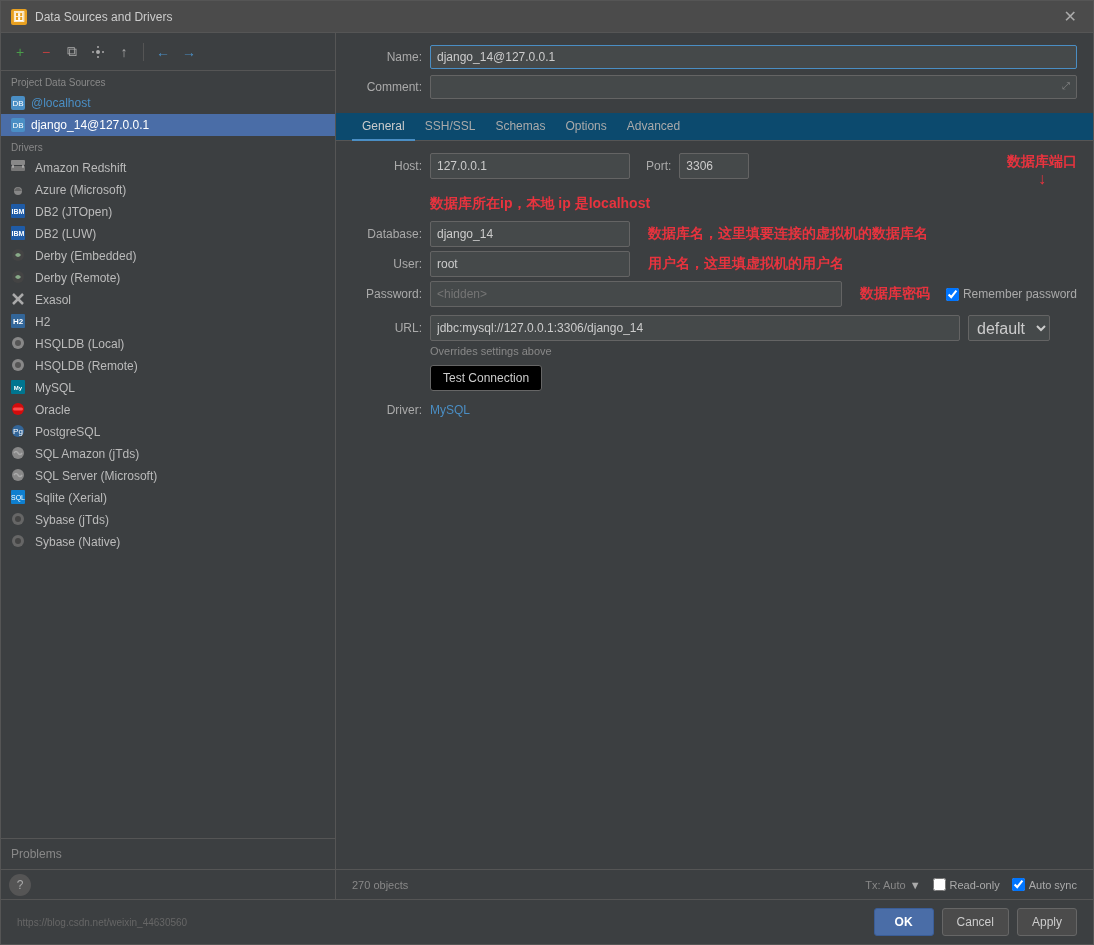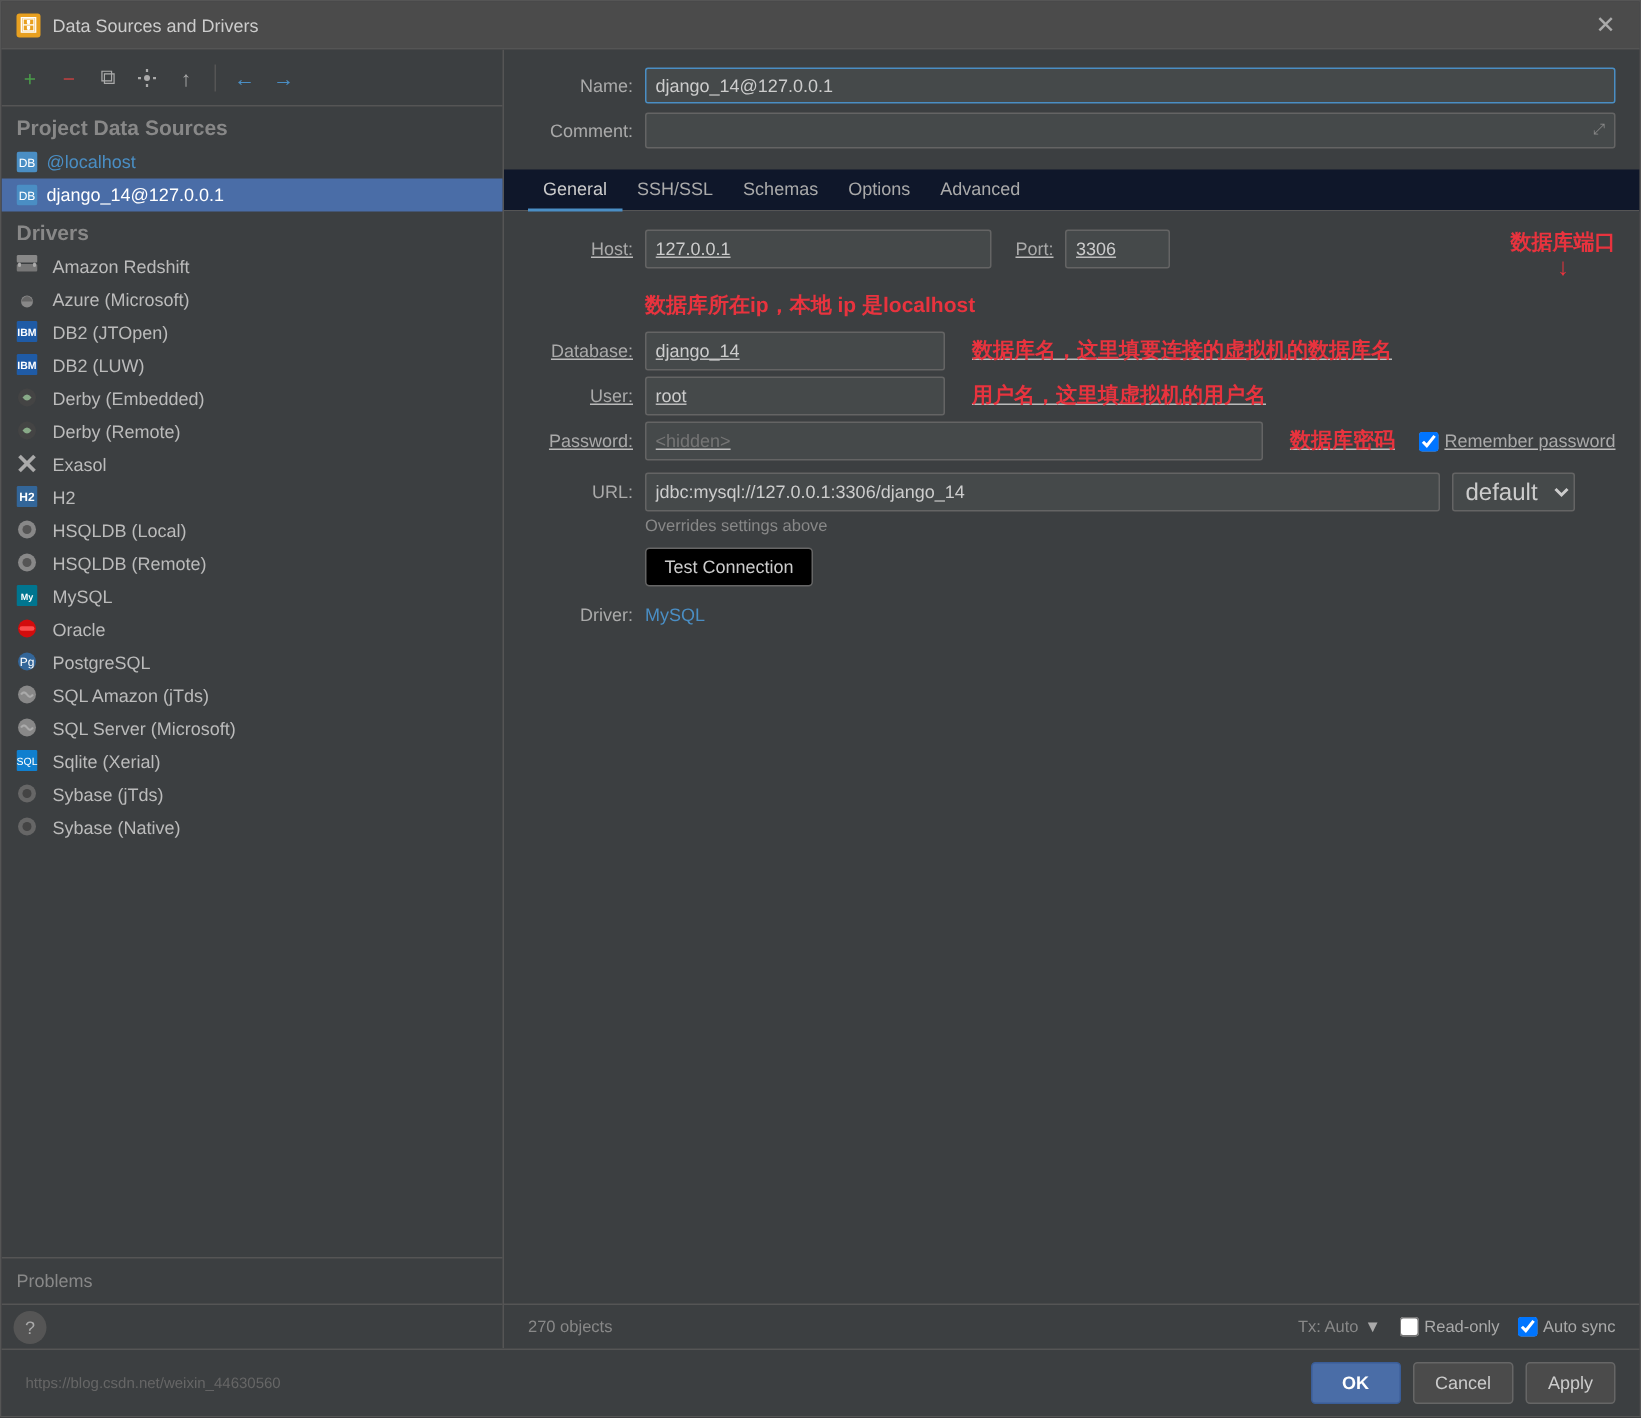--- a/index.html
+++ b/index.html
@@ -88,24 +88,24 @@
     .toolbar-divider {
       width: 1px; height: 18px;
       background: #555;
       margin: 0 4px;
     }
     .toolbar-btn.green { color: #4a9c4a; }
     .toolbar-btn.red { color: #c04040; }
     .toolbar-btn.blue { color: #4a8ec4; }
 
     .section-header {
-      font-size: 14px;
+      font-size: 10px;
       color: #888;
       padding: 6px 10px 4px 10px;
-      font-weight: bold;
+      font-weight: normal;
     }
     .tree-item {
       display: flex;
       align-items: center;
       padding: 4px 10px;
       cursor: pointer;
       gap: 6px;
     }
     .tree-item.selected { background: #4a6da7; color: white; }
     .tree-item .item-icon {
@@ -203,21 +203,21 @@
       width: 16px; height: 16px;
       cursor: pointer; color: #888; font-size: 10px;
       display: flex; align-items: center; justify-content: center;
     }
 
     
     .tabs-bar {
       display: flex;
       border-bottom: 1px solid #555;
       padding: 0 16px;
-      background: #0f172a;
+      background: #0c4a6e;
     }
     .tab {
       padding: 6px 10px;
       font-size: 12px;
       color: #aaa;
       cursor: pointer;
       border-bottom: 2px solid transparent;
       margin-bottom: -1px;
     }
     .tab.active {
@@ -228,40 +228,39 @@
     
     .right-form {
       padding: 12px 16px;
       flex: 1;
     }
     .field-row {
       display: flex;
       align-items: center;
       margin-bottom: 8px;
       gap: 8px;
-      text-decoration: underline;
     }
     .field-label {
       width: 70px;
       text-align: right;
       color: #aaa;
       font-size: 12px;
       flex-shrink: 0;
     }
     .field-input {
       background: #45494a;
       border: 1px solid #646464;
       border-radius: 2px;
       color: #ccc;
       font-size: 12px;
       padding: 3px 6px;
       height: 26px;
       outline: none;
     }
-    .host-input { width: 231px; }
+    .host-input { width: 200px; }
     .port-label { color: #aaa; font-size: 12px; margin-left: 8px; }
     .port-input { width: 70px; }
     .db-input { width: 200px; }
     .user-input { width: 200px; }
     .remember-cb {
       display: flex; align-items: center; gap: 4px;
       color: #aaa; font-size: 12px;
       margin-left: 8px;
     }
     .url-row {

